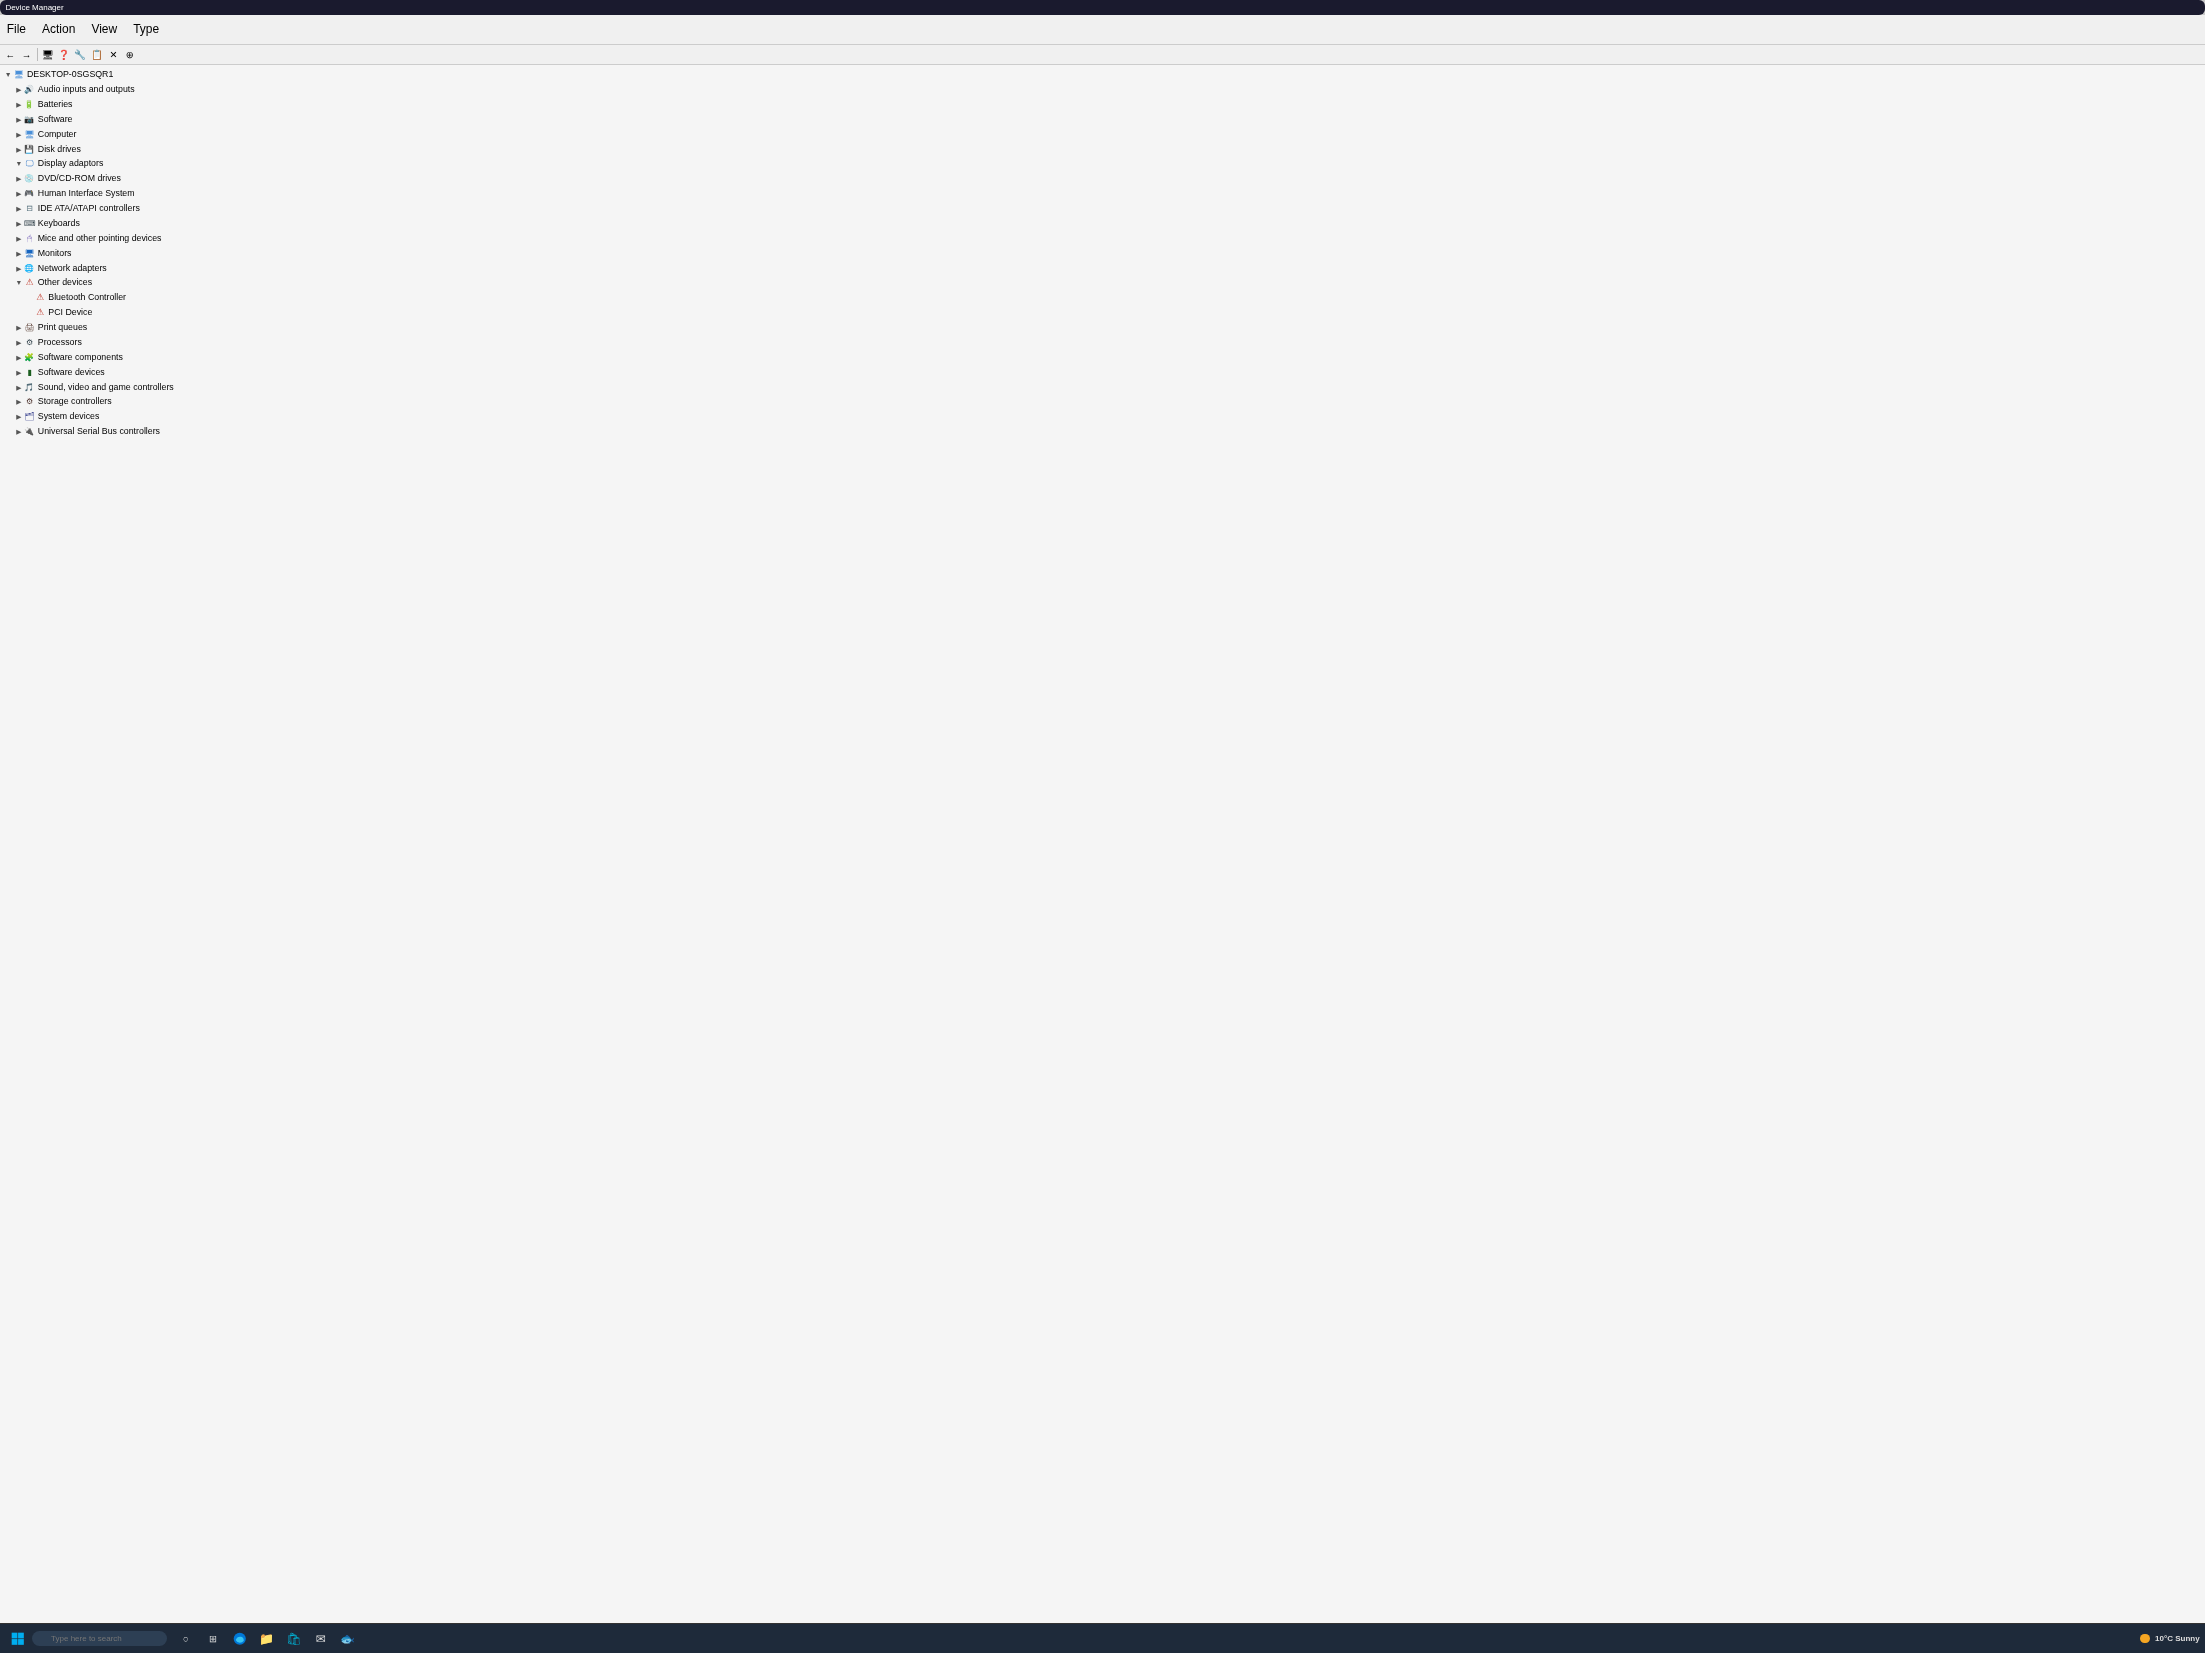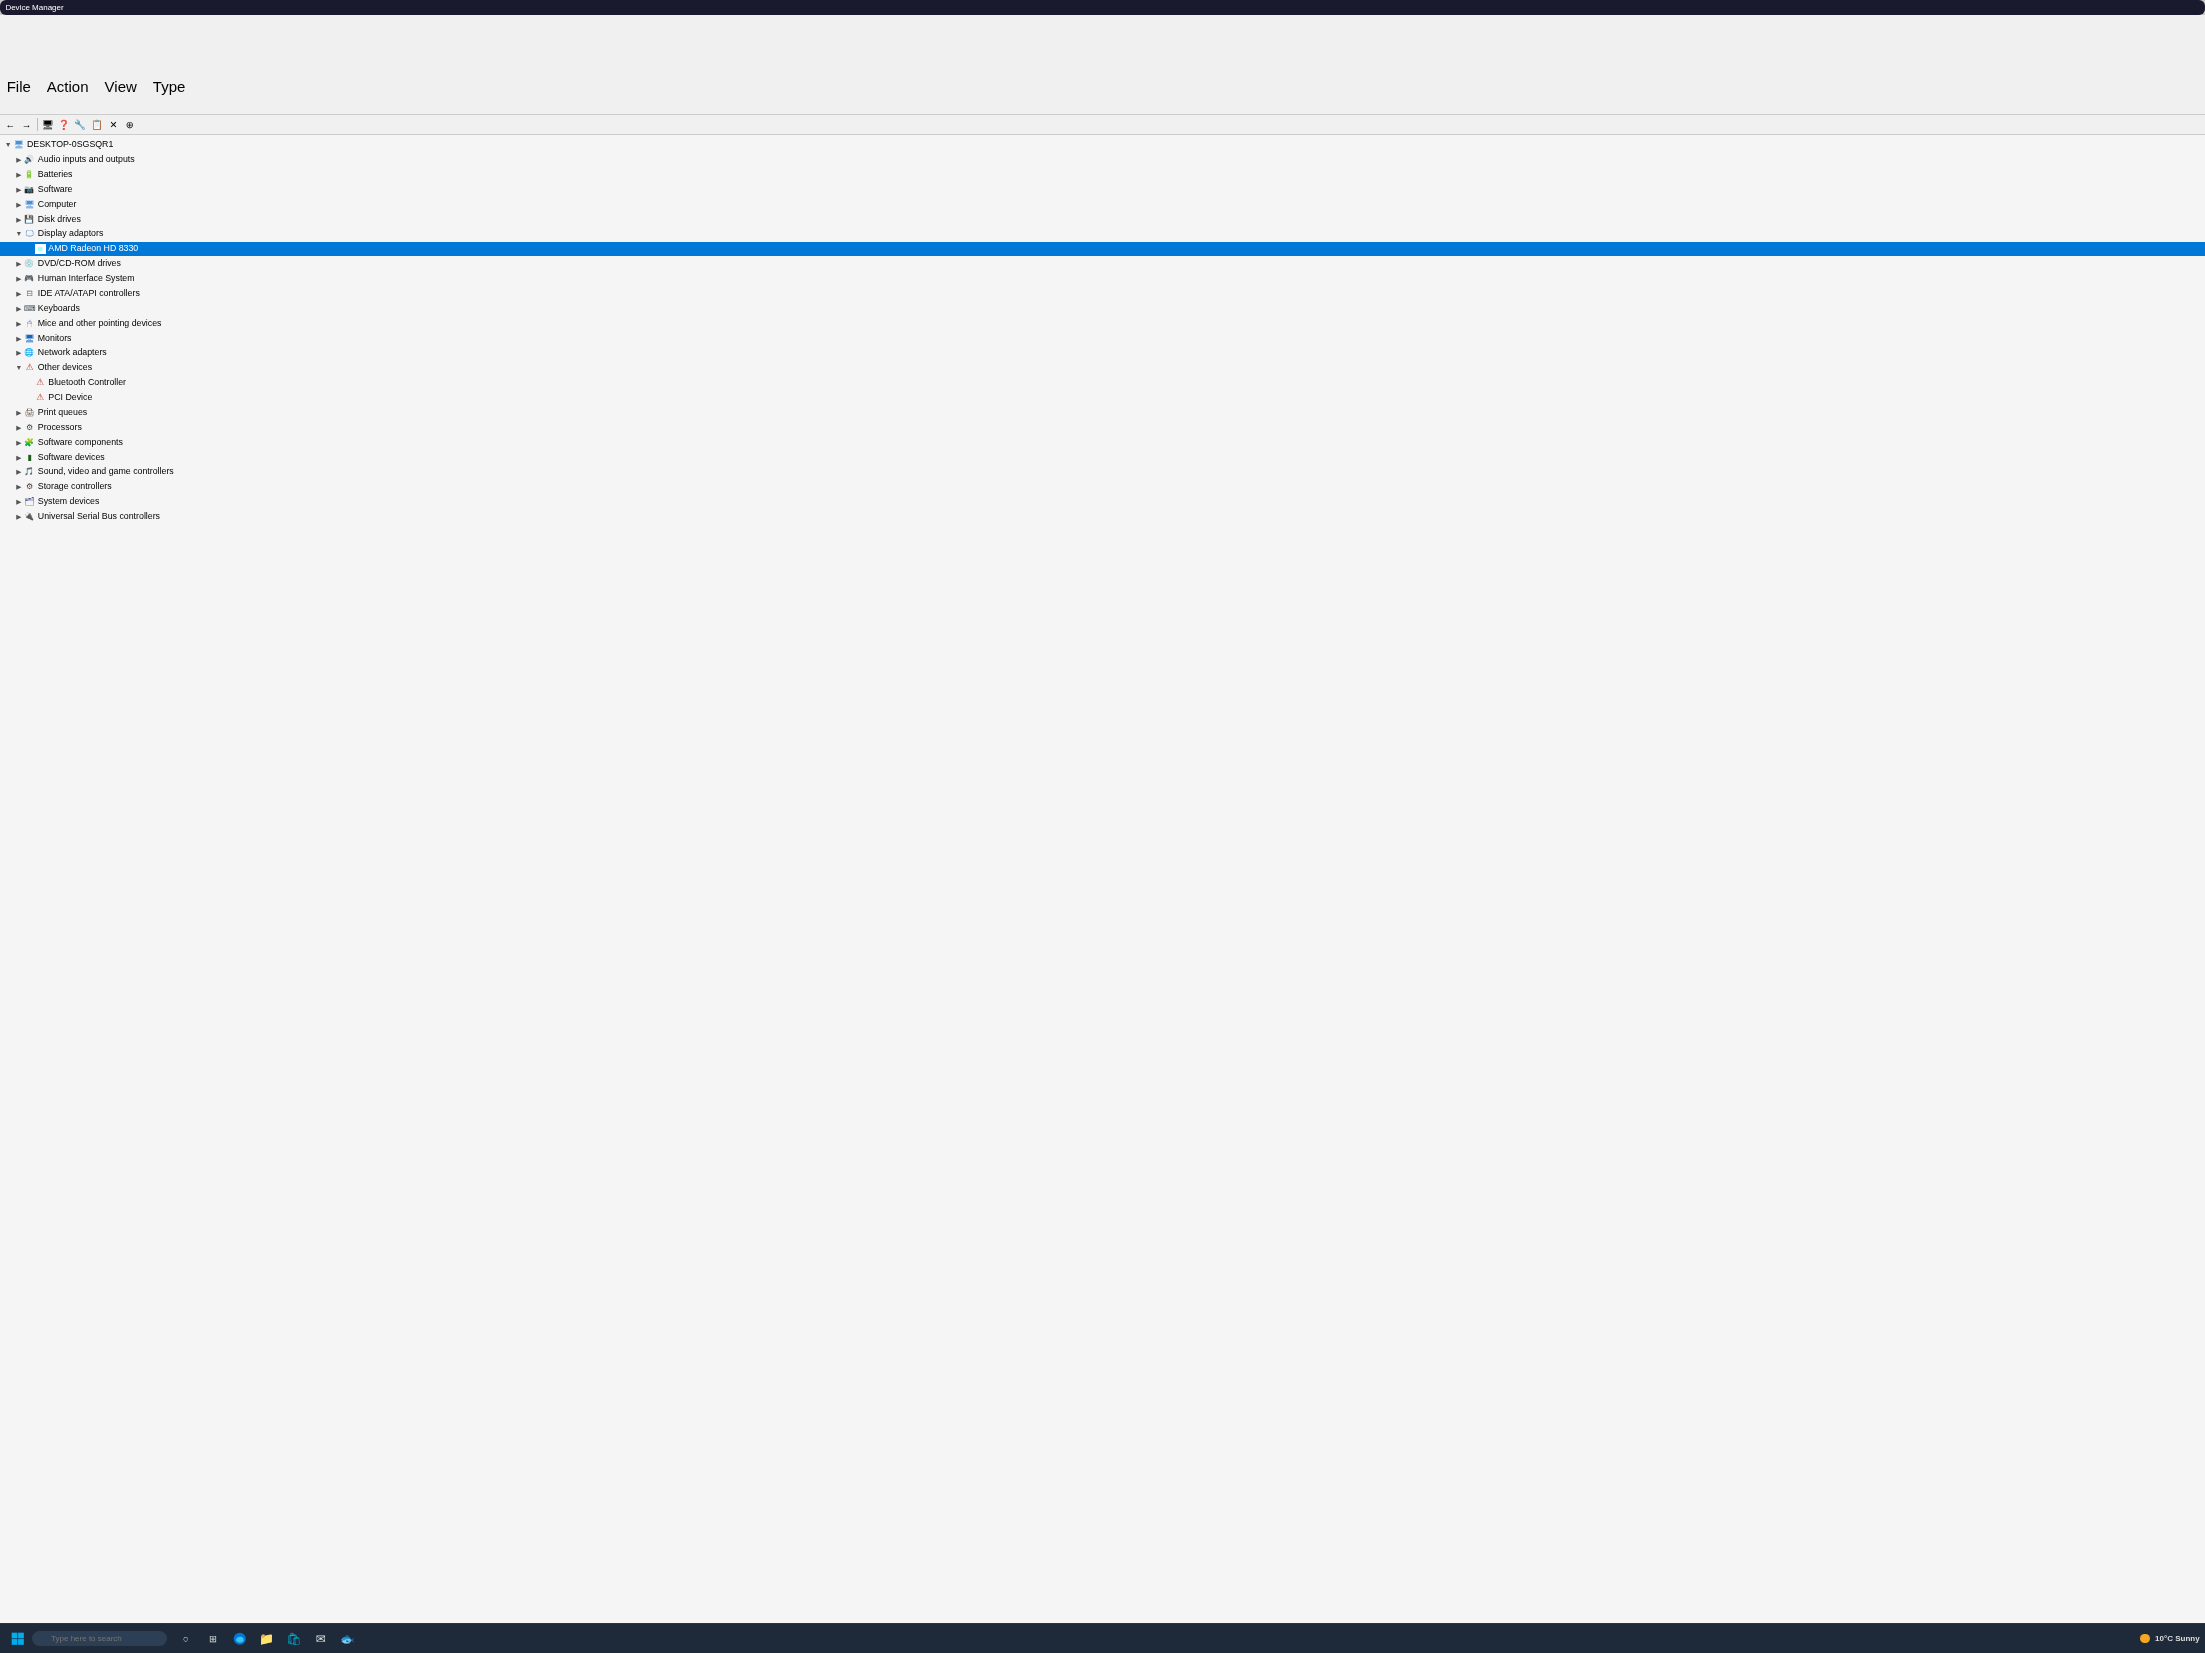--- a/index.html
+++ b/index.html
@@ -29,25 +29,24 @@
     
     .menu-bar {
       background: #f0f0f0;
       display: flex;
       align-items: center;
       padding: 1.4px 2.7px;
       border-bottom: 0.7px solid #ccc;
       gap: 8px;
     }
     .menu-item {
-      padding: 17px 4px;
+      padding: 6px 4px;
       cursor: pointer;
-      font-size: 15px;
+      font-size: 12px;
       color: #000;
-      margin-top: 45px;
     }
 
     
     .toolbar {
       background: #f0f0f0;
       display: flex;
       align-items: center;
       padding: 1.4px 2.7px;
       border-bottom: 0.7px solid #ccc;
       gap: 1.4px;
@@ -282,25 +281,20 @@
     <div class="item-icon icon-disk">💾</div>
     <span class="item-label">Disk drives</span>
   </div>
 
   <div class="tree-item indent-1">
     <div class="expand-btn">▼</div>
     <div class="item-icon icon-display">🖵</div>
     <span class="item-label">Display adaptors</span>
   </div>
 
-  <div class="tree-item indent-2 selected">
-    <div class="expand-placeholder"></div>
-    <div class="item-icon icon-gpu" style="font-size:6.8px; width:10.8px; height:9.5px; background:#dde8f8; border:0.7px solid #aac; color:#1a5fb4; display:flex;align-items:center;justify-content:center;">▦</div>
-    <span class="item-label">AMD Radeon HD 8330</span>
-  </div>
 
 
   <div class="tree-item indent-1">
     <div class="expand-btn">▶</div>
     <div class="item-icon icon-dvd">💿</div>
     <span class="item-label">DVD/CD-ROM drives</span>
   </div>
 
   <div class="tree-item indent-1">
     <div class="expand-btn">▶</div>

